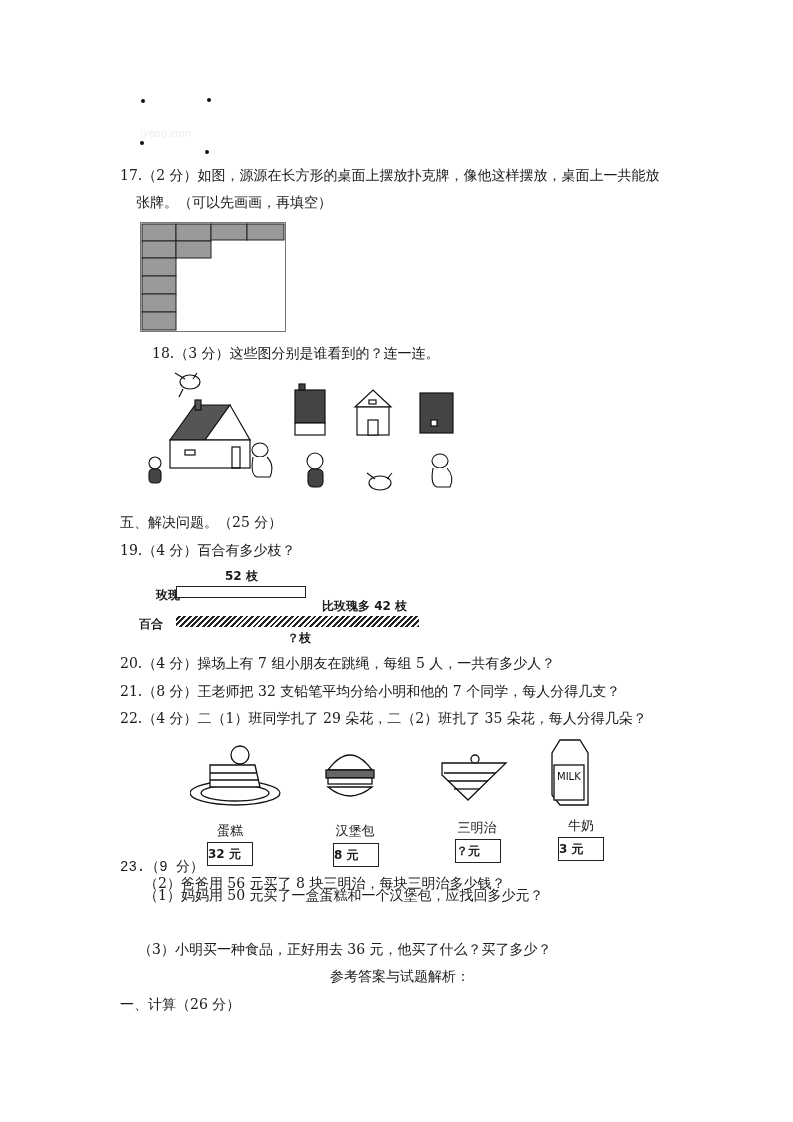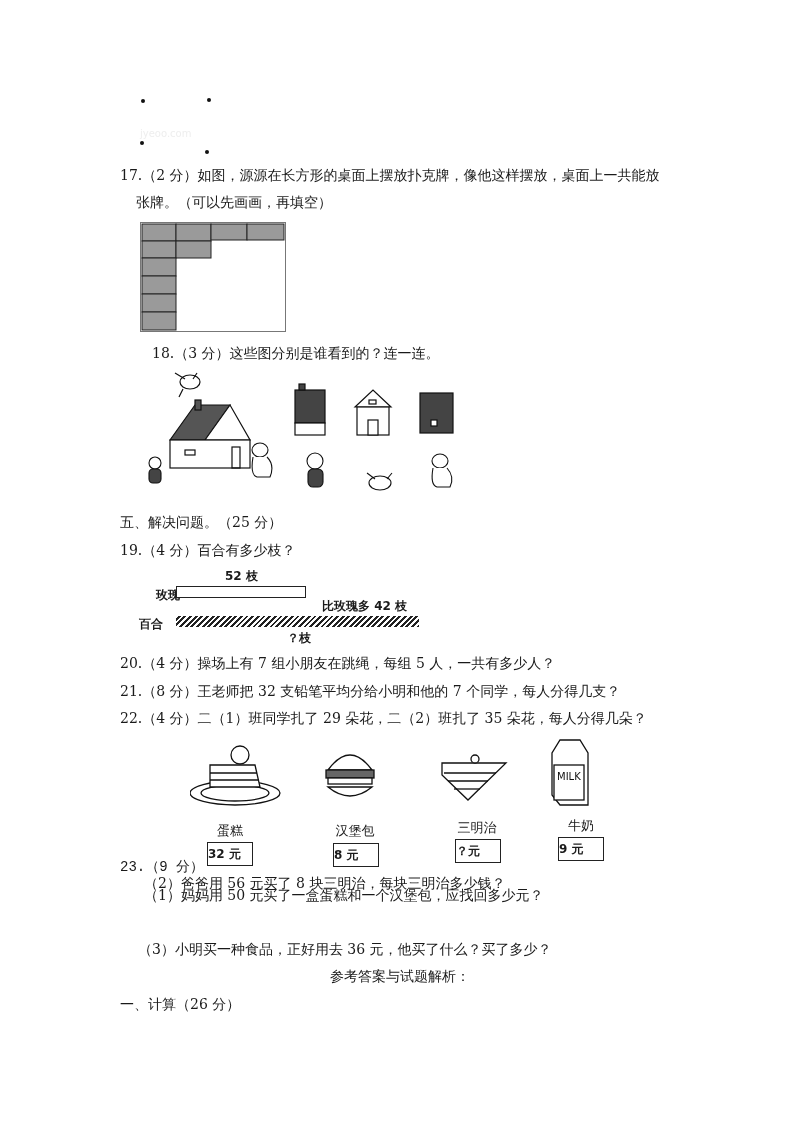--- a/index.html
+++ b/index.html
@@ -151,21 +151,21 @@
 </div>
 
 <div class="foodlabel" style="left:200px;top:822px;">蛋糕</div>
 <div class="foodlabel" style="left:325px;top:822px;">汉堡包</div>
 <div class="foodlabel" style="left:447px;top:819px;">三明治</div>
 <div class="foodlabel" style="left:551px;top:817px;">牛奶</div>
 
 <div class="pricebox" style="left:207px;top:842px;">32 元</div>
 <div class="pricebox" style="left:333px;top:843px;">8 元</div>
 <div class="pricebox" style="left:455px;top:839px;">？元</div>
-<div class="pricebox" style="left:558px;top:837px;">9 元</div>
+<div class="pricebox" style="left:558px;top:837px;">3 元</div>
 
 <div class="line" style="left:120px;top:858px;font-family:Liberation Mono, monospace;">23.（9 分）</div>
 
 <div class="line" style="left:144px;top:886px;">（1）妈妈用 50 元买了一盒蛋糕和一个汉堡包，应找回多少元？</div>
 <div class="line" style="left:144px;top:874px;">（2）爸爸用 56 元买了 8 块三明治，每块三明治多少钱？</div>
 <div class="line" style="left:138px;top:940px;">（3）小明买一种食品，正好用去 36 元，他买了什么？买了多少？</div>
 
 <div class="line" style="left:330px;top:967px;">参考答案与试题解析：</div>
 <div class="line" style="left:120px;top:995px;">一、计算（26 分）</div>
 

